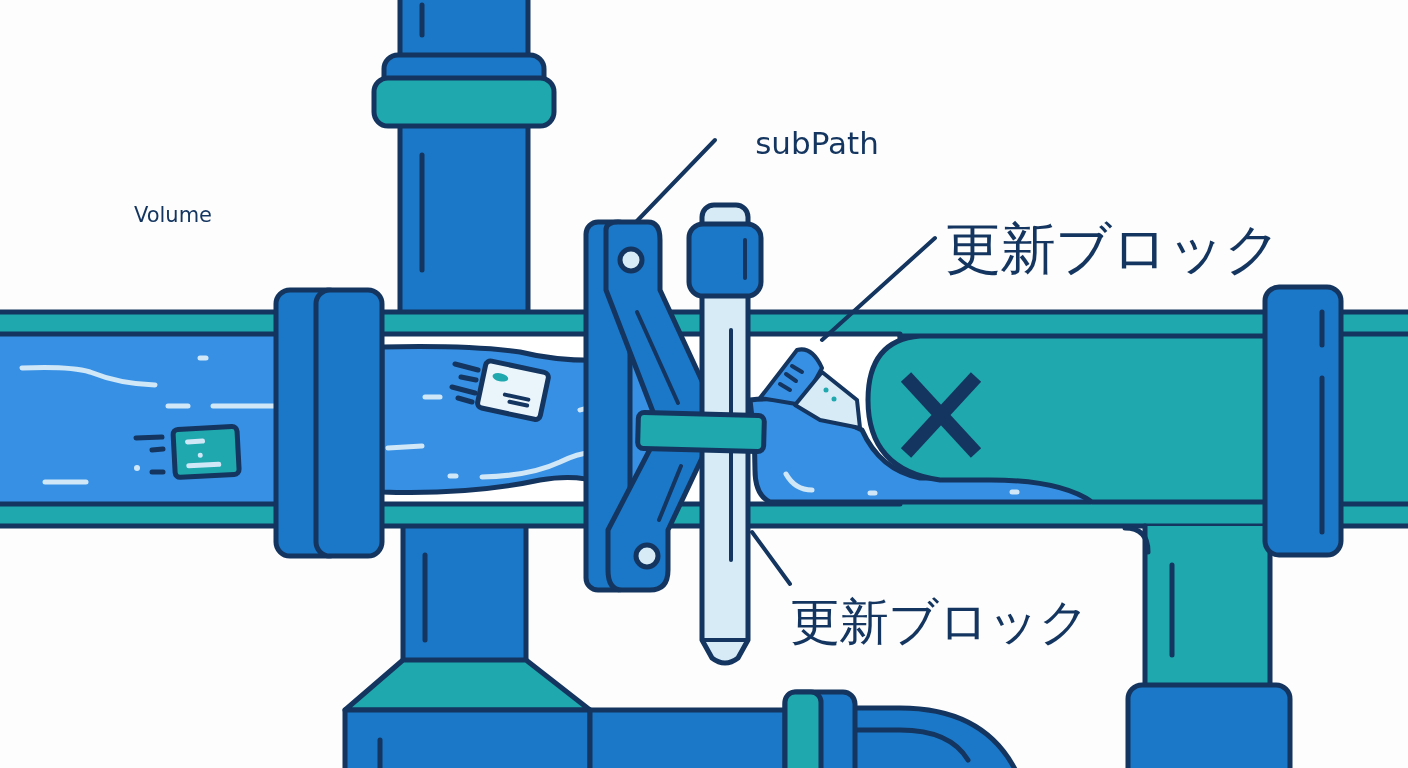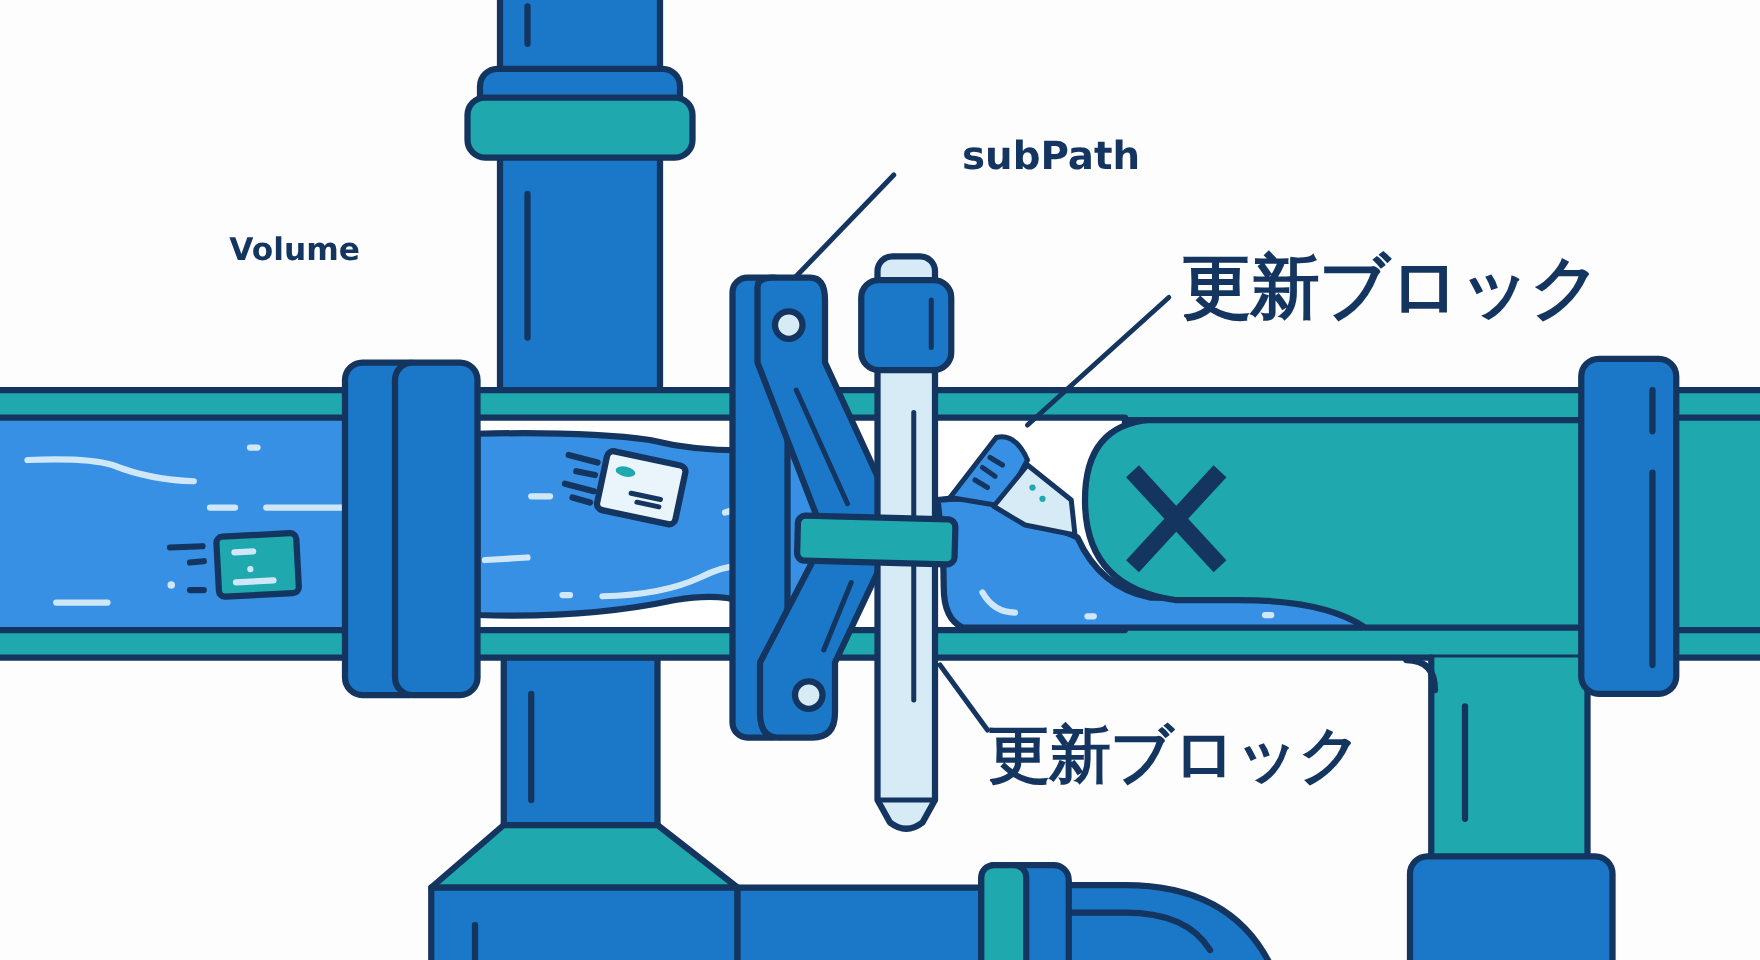--- a/index.html
+++ b/index.html
@@ -1,20 +1,20 @@
 <!DOCTYPE html>
 <html><head>
 <meta charset="utf-8">
 <style>
   html, body { margin: 0; padding: 0; background: #fdfdfd; }
   .canvas { position: relative; width: 1408px; height: 768px; overflow: hidden; background: #fdfdfd; }
   svg.scene { position: absolute; left: 0; top: 0; }
-  .label { position: absolute; color: #13355f; font-family: "DejaVu Sans", sans-serif; font-weight: bold; text-align: right; line-height: 1.12; white-space: nowrap; }
+  .label { position: absolute; color: #13355f; font-family: "DejaVu Sans", sans-serif; font-weight: normal; text-align: center; line-height: 1.12; white-space: nowrap; margin-top: 18px; }
   .label .line { display: block; }
-  .lbl-volume { left: 58px; top: 186px; width: 230px; font-size: 25px; }
+  .lbl-volume { left: 58px; top: 186px; width: 230px; font-size: 21px; }
   .lbl-subpath { left: 722px; top: 108px; width: 190px; font-size: 31px; }
   .lbl-block-top { left: 945px; top: 200px; font-size: 56px; letter-spacing: -1px; }
   .lbl-block-bottom { left: 790px; top: 576px; font-size: 50px; letter-spacing: -1px; }
 </style>
 </head>
 <body>
 
 <div class="canvas">
   <svg class="scene" width="1408" height="768" viewBox="0 0 1408 768" stroke-linejoin="round" stroke-linecap="round">
 

